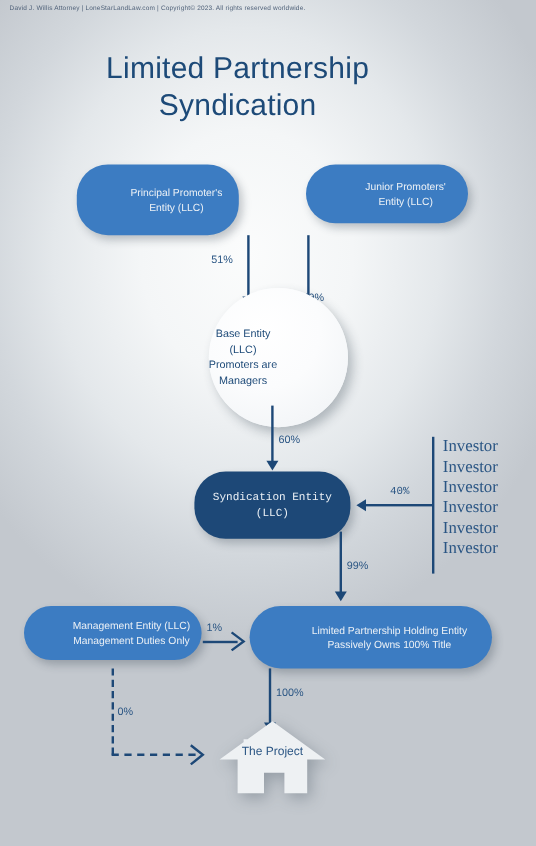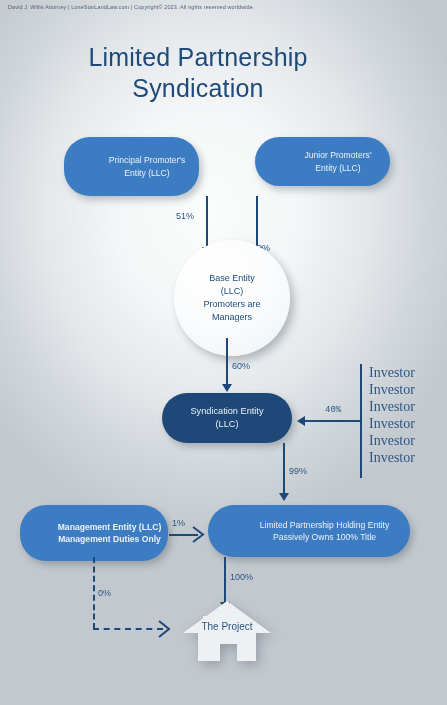--- a/index.html
+++ b/index.html
@@ -46,21 +46,21 @@
     color:#ecf1f6;
     border-radius:26px;
     box-shadow:3px 4px 7px rgba(40,55,70,.28);
   }
   .node .txt{width:100%;}
   .node-mid{background:#3c7cc2;}
   .node-dark{background:#1d4877;}
 
   .circle{
     box-sizing:border-box;
-    display:flex;align-items:center;justify-content:center;
+    display:flex;align-items:center;
     text-align:center;
     border-radius:50%;
     background:radial-gradient(circle at 38% 30%, #ffffff 0%, #fbfcfd 45%, #eef1f4 100%);
     color:#1d4a78;
     box-shadow:4px 5px 9px rgba(40,55,70,.30);
   }
 
   
   .vline{background:#1d4877;width:2px;}
   .hline{background:#1d4877;height:2px;}
@@ -146,21 +146,21 @@
       <div>(LLC)</div>
       <div>Promoters are</div>
       <div>Managers</div>
     </div>
   </div>
 
   <div class="abs vline" style="left:226px;top:338px;height:48px;"></div>
   <div class="abs arrow-d" style="left:222px;top:384px;"></div>
   <div class="abs pct" style="left:232px;top:361px;">60%</div>
 
-  <div class="abs node node-dark" style="left:162px;top:393px;width:130px;height:50px;">
+  <div class="abs node node-dark" style="left:162px;top:393px;width:130px;height:56px;font-family:Liberation Mono, monospace;">
     <div class="txt lbl-lg">
       <div>Syndication Entity</div>
       <div>(LLC)</div>
     </div>
   </div>
 
   <div class="abs vline" style="left:360px;top:364px;height:114px;"></div>
   <div class="abs hline" style="left:305px;top:420px;width:56px;"></div>
   <div class="abs arrow-l" style="left:297px;top:416px;"></div>
   <div class="abs pct" style="left:325px;top:405px;font-family:Liberation Mono, monospace;">40%</div>
@@ -171,21 +171,21 @@
     <div>Investor</div>
     <div>Investor</div>
     <div>Investor</div>
     <div>Investor</div>
   </div>
 
   <div class="abs vline" style="left:283px;top:443px;height:52px;"></div>
   <div class="abs arrow-d" style="left:279px;top:493px;"></div>
   <div class="abs pct" style="left:289px;top:466px;">99%</div>
 
-  <div class="abs node node-mid" style="left:20px;top:505px;width:148px;height:56px;font-weight:bold;">
+  <div class="abs node node-mid" style="left:20px;top:505px;width:148px;height:45px;">
     <div class="txt lbl">
       <div>Management Entity (LLC)</div>
       <div>Management Duties Only</div>
     </div>
   </div>
 
   <div class="abs node node-mid" style="left:208px;top:505px;width:202px;height:52px;">
     <div class="txt lbl">
       <div>Limited Partnership Holding Entity</div>
       <div>Passively Owns 100% Title</div>

